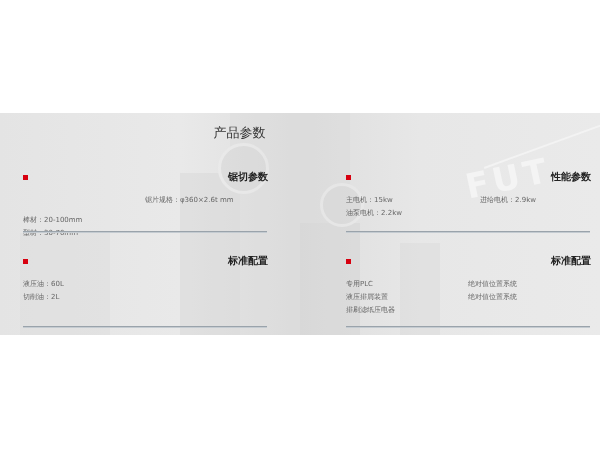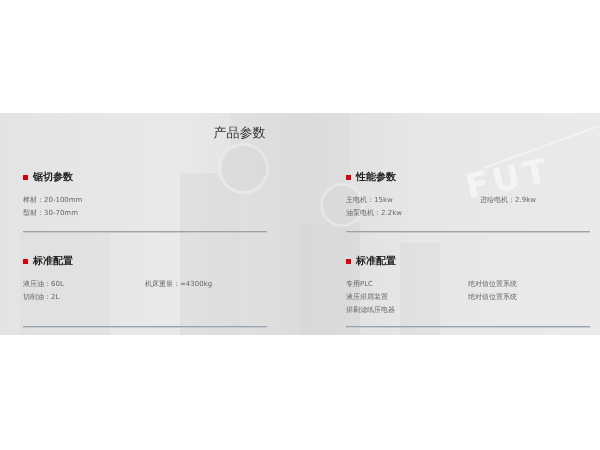--- a/index.html
+++ b/index.html
@@ -67,20 +67,21 @@
     .section {
       position: absolute;
     }
     .sec-head {
       display: flex;
       align-items: center;
       font-size: 10px;
       font-weight: bold;
       color: #222;
       height: 14px;
+      justify-content: space-between;
     }
     .sec-head .marker {
       width: 5px;
       height: 5px;
       background: #d7000f;
       margin-right: 5px;
     }
     .params {
       position: relative;
       margin-top: 10px;
@@ -118,25 +119,26 @@
 </div>
 
 <div class="title">产品参数</div>
 
 <div class="section" style="left:23px;top:170px;width:245px;">
   <div class="sec-head">
     <span class="marker"></span>
     <span>锯切参数</span>
   </div>
   <div class="params">
-    <div class="col" style="left:0;">
+    <div class="col" style="left:0;margin-top:20px;">
       <div class="row">棒材：20-100mm</div>
       <div class="row">型材：30-70mm</div>
     </div>
     <div class="col" style="left:122px;">
+      <div class="row">锯片规格：φ360×2.6t mm</div>
     </div>
   </div>
 </div>
 <div class="divider" style="left:23px;top:231px;width:244px;"></div>
 
 <div class="section" style="left:346px;top:170px;width:245px;">
   <div class="sec-head">
     <span class="marker"></span>
     <span>性能参数</span>
   </div>
@@ -156,21 +158,20 @@
   <div class="sec-head">
     <span class="marker"></span>
     <span>标准配置</span>
   </div>
   <div class="params">
     <div class="col" style="left:0;">
       <div class="row">液压油：60L</div>
       <div class="row">切削油：2L</div>
     </div>
     <div class="col" style="left:122px;">
-      <div class="row">机床重量：≈4300kg</div>
     </div>
   </div>
 </div>
 <div class="divider" style="left:23px;top:326px;width:244px;"></div>
 
 <div class="section" style="left:346px;top:254px;width:245px;">
   <div class="sec-head">
     <span class="marker"></span>
     <span>标准配置</span>
   </div>

